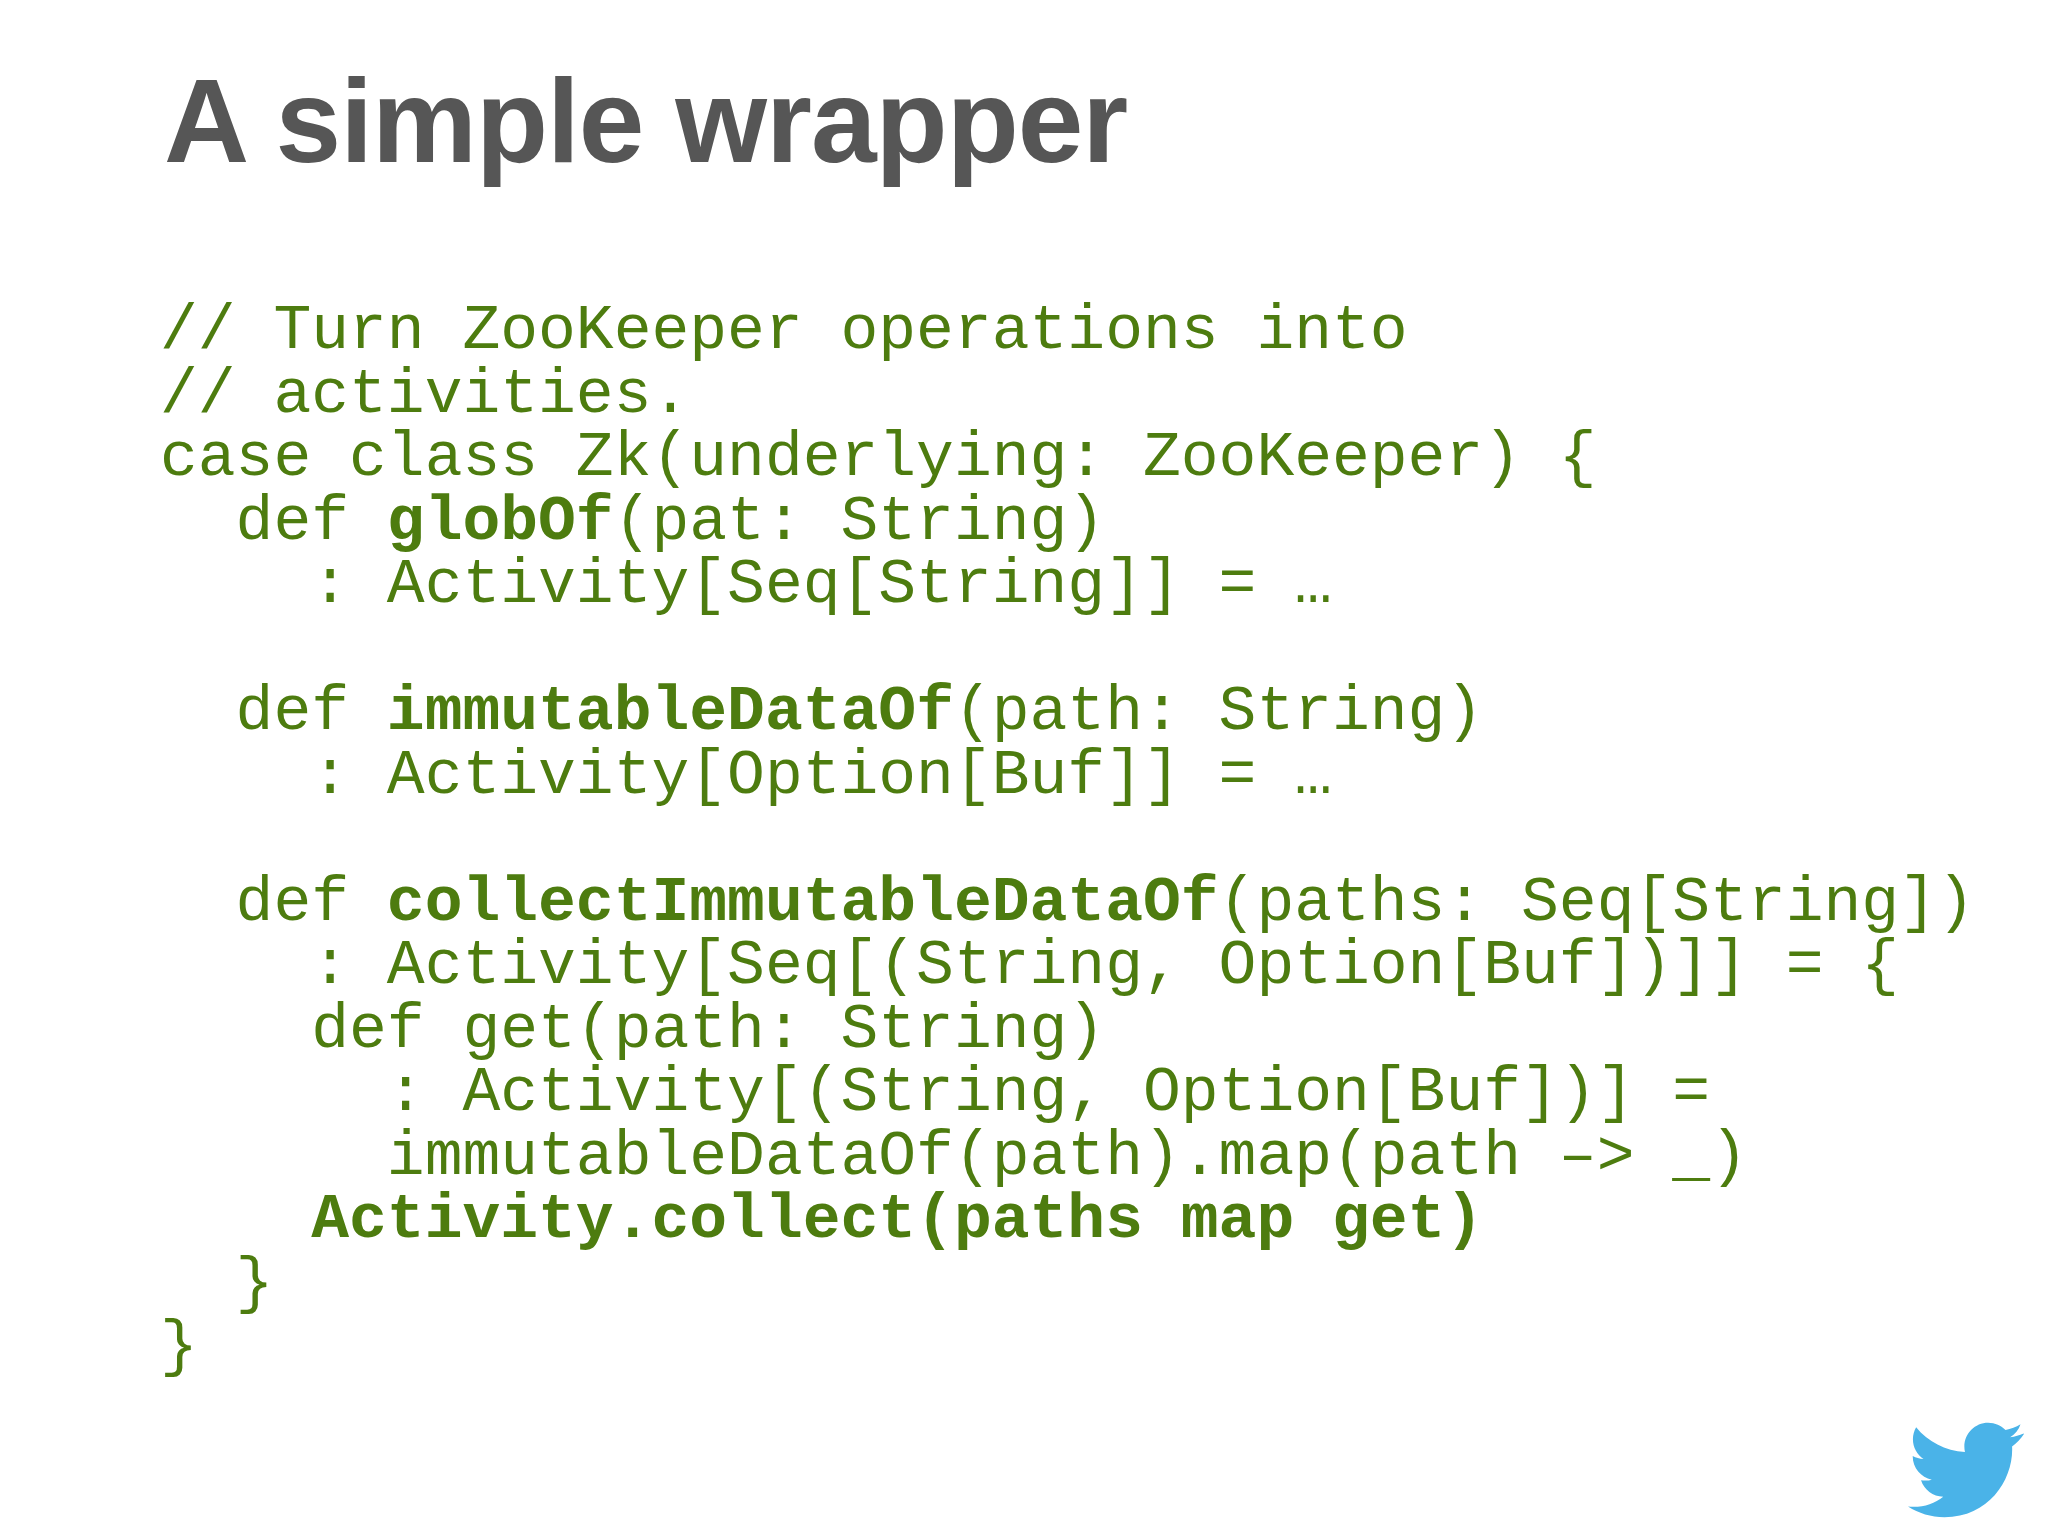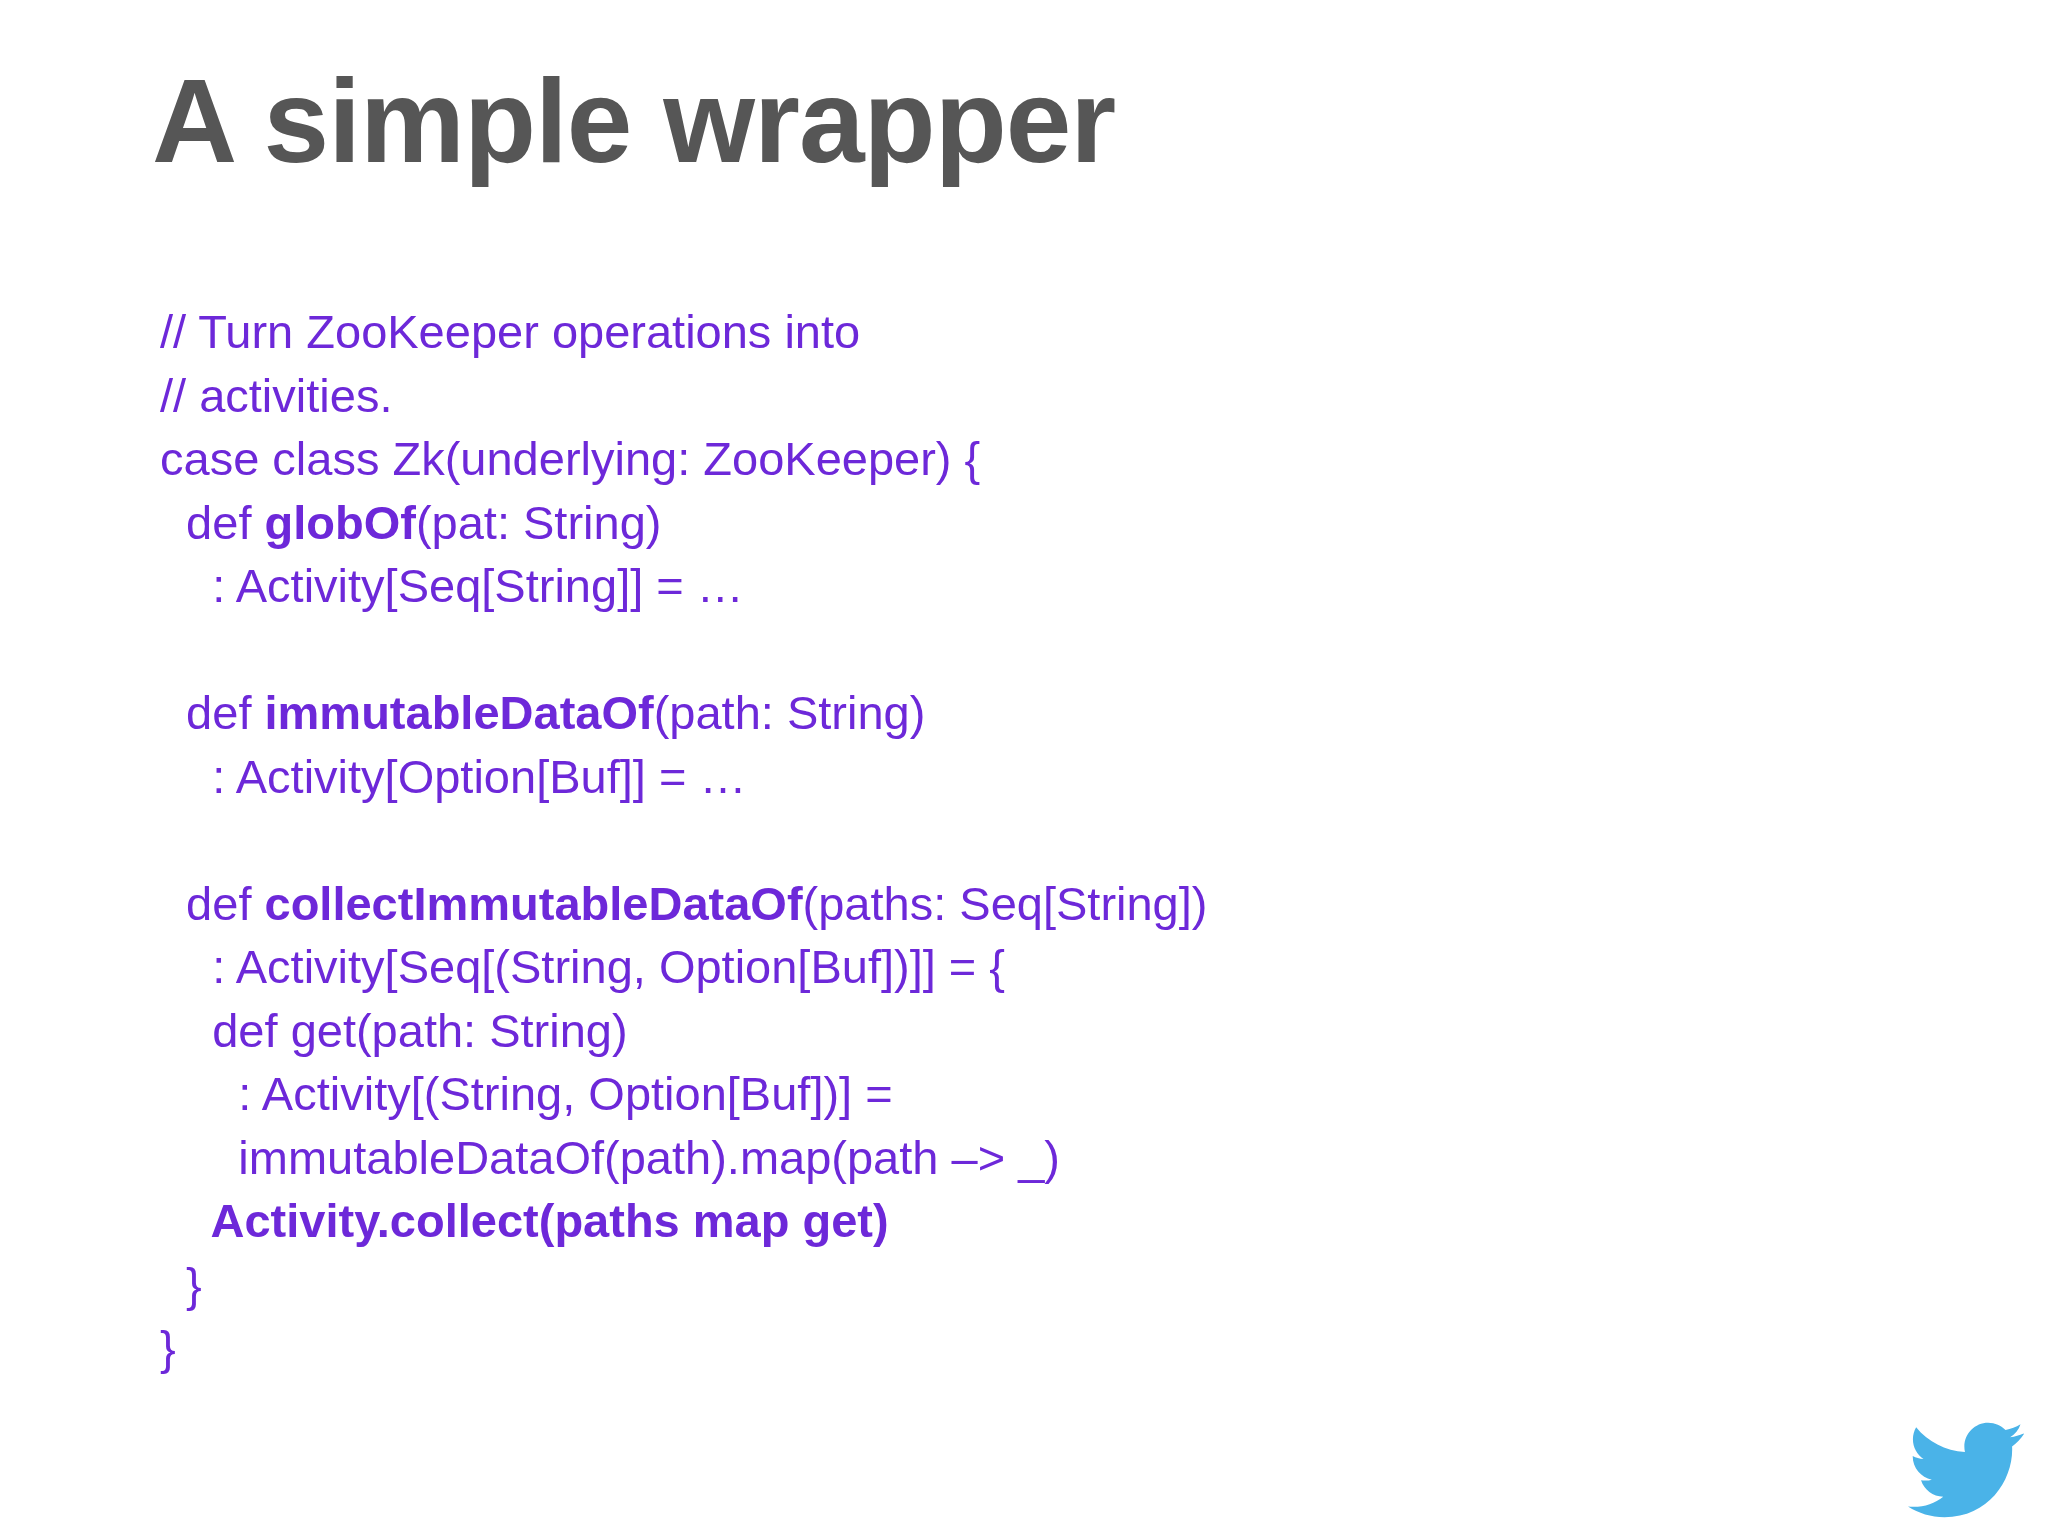--- a/index.html
+++ b/index.html
@@ -11,40 +11,40 @@
     width: 2048px;
     height: 1536px;
     position: relative;
     overflow: hidden;
     font-family: "Liberation Sans", sans-serif;
   }
 
   
   .slide-title {
     position: absolute;
-    left: 152px;
+    left: 164px;
     top: 58px;
     font-family: "Liberation Sans", sans-serif;
     font-weight: bold;
     font-size: 118px;
     line-height: 1.08;
     color: #565656;
     letter-spacing: -1px;
     white-space: nowrap;
   }
 
   
   .code-block {
     position: absolute;
     left: 160px;
     top: 300px;
-    font-family: Liberation Sans, sans-serif;
-    font-size: 47px;
+    font-family: Liberation Mono, monospace;
+    font-size: 63px;
     line-height: 63.5px;
-    color: #6d28d9;
+    color: #4d7c0f;
     white-space: pre;
     letter-spacing: 0px;
   }
   .code-line {
     white-space: pre;
     min-height: 63.5px;
   }
   .code-line b {
     font-weight: bold;
     margin-top: 8px;

